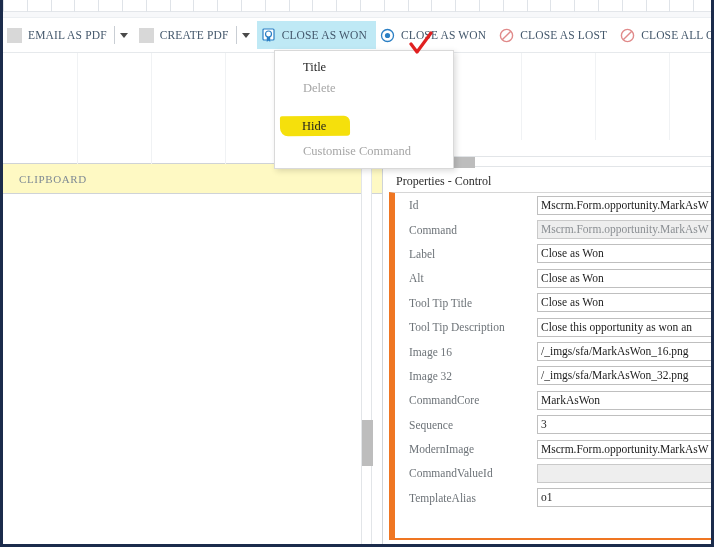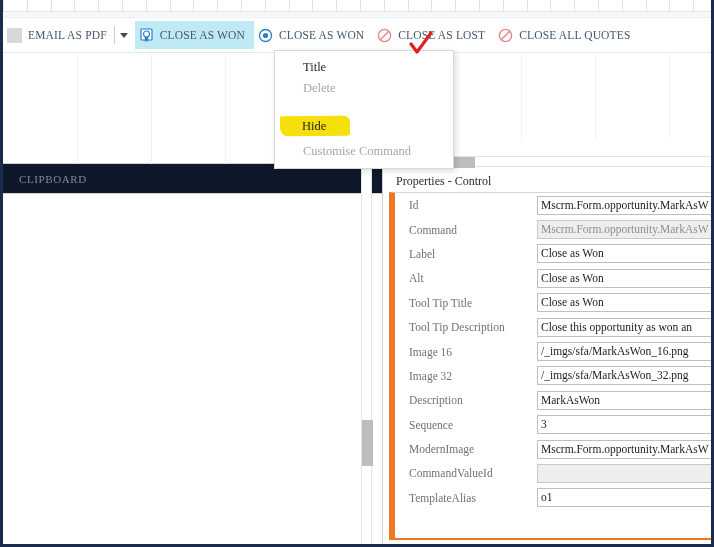--- a/index.html
+++ b/index.html
@@ -97,21 +97,21 @@
 
   
   .left-pane {
     position: absolute; left: 0; top: 164px;
     width: 380px; height: 383px;
     background: #ffffff;
     border-right: 1px solid #cfd3d7;
   }
   .group-header {
     height: 30px;
-    background: #0f172a;
+    background: #fef9c3;
     border-bottom: 1px solid #cfd3d7;
     display: flex; align-items: center;
     padding-left: 16px;
   }
   .group-header span {
     font-size: 11px; color: #7f8a94; letter-spacing: .6px;
   }
   .left-body { height: 352px; background: #ffffff; }
 
   
@@ -278,20 +278,28 @@
 
   <div class="ribbon" id="ribbon">
       <div class="rb-item">
         <span class="ic ic-blank"></span>
         <span class="rb-label">EMAIL AS PDF</span>
         <div class="rb-sep"></div>
         <div class="rb-caret">
           <i></i>
         </div>
       </div>
+      <div class="rb-item">
+        <span class="ic ic-blank"></span>
+        <span class="rb-label">CREATE PDF</span>
+        <div class="rb-sep"></div>
+        <div class="rb-caret">
+          <i></i>
+        </div>
+      </div>
       <div class="rb-item selected">
         <span class="ic">
           <svg width="15" height="15" viewBox="0 0 15 15">
             <rect x="2" y="1" width="11" height="11" rx="1" fill="#fff" stroke="#2b7fc4" stroke-width="1.2"></rect>
             <circle cx="7.5" cy="6" r="3" fill="none" stroke="#2b7fc4" stroke-width="1.2"></circle>
             <path d="M5.8 9 L5.8 14 L7.5 12.6 L9.2 14 L9.2 9" fill="#2b7fc4"></path>
           </svg>
         </span>
         <span class="rb-label">CLOSE AS WON</span>
       </div>
@@ -385,21 +393,21 @@
         </div>
         <div class="prop-row">
           <div class="prop-label">Image 16</div>
           <div class="prop-input">/_imgs/sfa/MarkAsWon_16.png</div>
         </div>
         <div class="prop-row">
           <div class="prop-label">Image 32</div>
           <div class="prop-input">/_imgs/sfa/MarkAsWon_32.png</div>
         </div>
         <div class="prop-row">
-          <div class="prop-label">Description</div>
+          <div class="prop-label">CommandCore</div>
           <div class="prop-input">MarkAsWon</div>
         </div>
         <div class="prop-row">
           <div class="prop-label">Sequence</div>
           <div class="prop-input">3</div>
         </div>
         <div class="prop-row">
           <div class="prop-label">ModernImage</div>
           <div class="prop-input">Mscrm.Form.opportunity.MarkAsW</div>
         </div>

